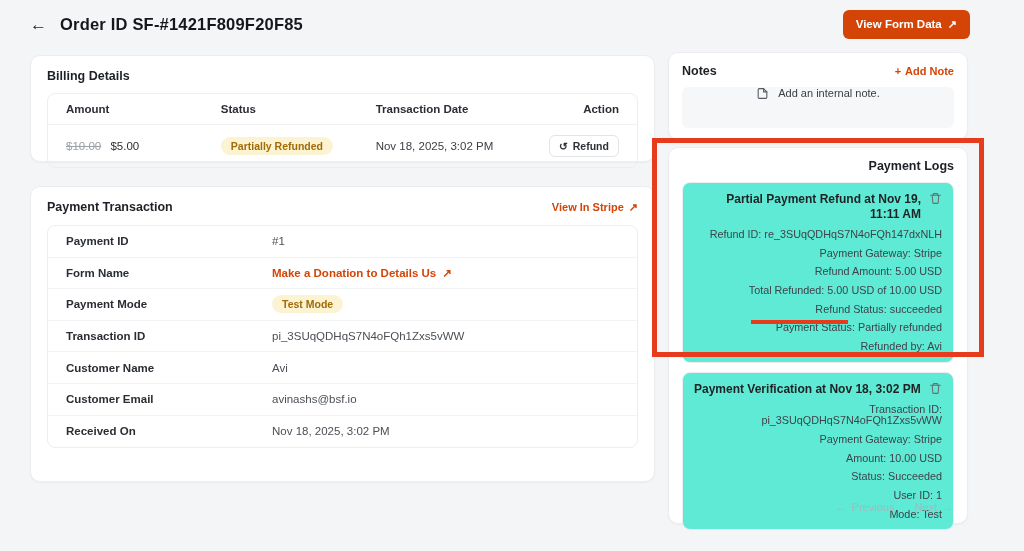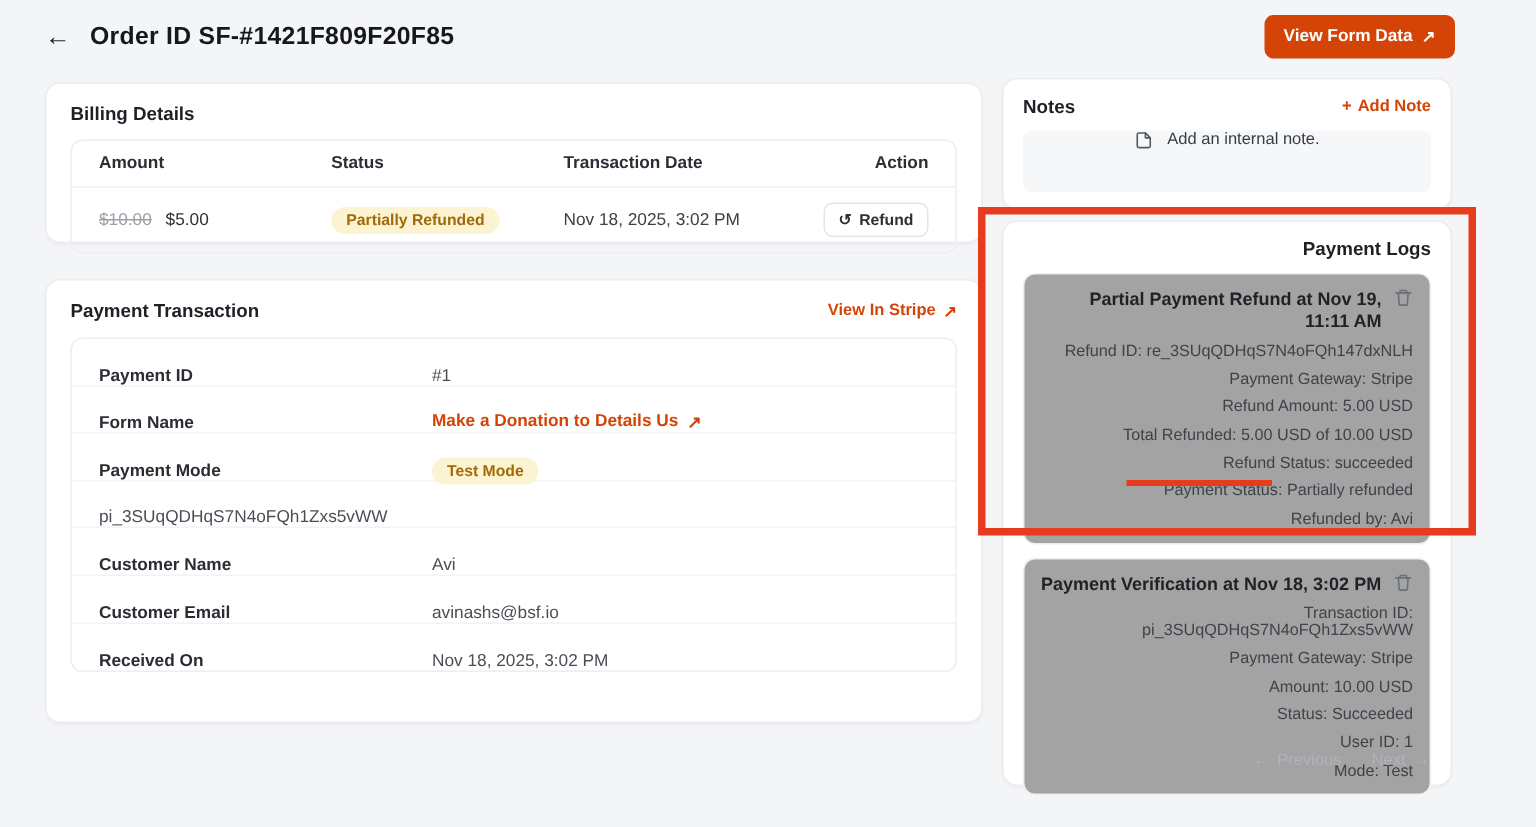--- a/index.html
+++ b/index.html
@@ -30,37 +30,37 @@
   .amount-new { color:#2C3036; }
   .badge { display:inline-block; background:#FBF3D1; color:#A36A08; font-size:10.5px; font-weight:700;
     padding:3px 10px; border-radius:20px; }
   .refund-btn { border:1px solid #E2E4E8; background:#fff; border-radius:6px; padding:4px 9px;
     font-size:10.5px; font-weight:700; color:#2E3237; display:inline-flex; gap:5px; align-items:center; cursor:pointer; }
 
   
   #payment-card { left:30px; top:186px; width:625px; height:296px; padding:13px 16px; }
   .stripe-link { color:#D54407; font-size:11px; font-weight:700; display:inline-flex; gap:5px; align-items:center; cursor:pointer; background:none; border:none; }
   .info-table { margin-top:11px; border:1px solid #EDEEF1; border-radius:8px; overflow:hidden; }
-  .info-row { display:flex; align-items:flex-end; height:31.6px; padding:0 18px; border-bottom:1px solid #F2F3F5; font-size:11.5px;gap:16px; }
+  .info-row { display:flex; align-items:center; height:31.6px; padding:0 18px; border-bottom:1px solid #F2F3F5; font-size:11.5px; }
   .info-row:last-child { border-bottom:none; }
   .info-label { width:206px; font-weight:700; color:#2A2E34; flex:none; }
   .info-value { color:#4A4F56; }
   .link-value { color:#D54407; font-weight:700; display:inline-flex; gap:6px; align-items:center; cursor:pointer; }
   .mode-badge { background:#FBF3D1; color:#A36A08; font-size:10.5px; font-weight:700; padding:3px 10px; border-radius:20px; }
 
   
   #notes-card { left:668px; top:52px; width:300px; height:88px; padding:11px 13px; }
   .add-note { color:#D54407; font-size:11px; font-weight:700; cursor:pointer; background:none; border:none; display:inline-flex; gap:4px; align-items:center; }
   .notes-empty { margin-top:9px; background:#F6F7F9; border-radius:6px; height:41px; display:flex;
     justify-content:center; gap:9px; color:#383D44; font-size:11px; cursor:pointer; }
   .note-icon svg { display:block; }
 
   
   #logs-card { left:668px; top:147px; width:300px; height:377px; padding:11px 13px;text-align:right; }
-  .log-entry { border:1px solid #ECEDF0; border-radius:8px; padding:9px 11px; margin-top:9px; background:#a3a3a3; }
+  .log-entry { border:1px solid #ECEDF0; border-radius:8px; padding:9px 11px; margin-top:9px; background:#5eead4; }
   .log-head { display:flex; justify-content:space-between; align-items:flex-start; }
   .log-title { font-size:12px; font-weight:700; color:#1E2126; line-height:1.25; }
   .trash-btn { background:none; border:none; color:#6A7078; cursor:pointer; flex:none; margin-left:8px; padding:0; }
   .trash-btn svg { display:block; }
   .log-lines p { font-size:10.8px; color:#3E434A; margin-top:7px; line-height:1.08; }
   .pagination { position:absolute; right:14px; bottom:10px; font-size:11px; color:#AEB4BC; display:flex; gap:20px; }
   .pag-item { cursor:pointer; display:inline-flex; gap:5px; align-items:center; }
 
   
   .ann-rect { position:absolute; left:652px; top:138px; width:332px; height:219px;
@@ -128,20 +128,21 @@
       <div class="info-value link-value">
         <span>Make a Donation to Details Us</span>
         <span>↗</span>
       </div>
     </div>
     <div class="info-row">
       <div class="info-label">Payment Mode</div>
       <div class="info-value"><span class="mode-badge">Test Mode</span></div>
     </div>
     <div class="info-row">
+      <div class="info-label">Transaction ID</div>
       <div class="info-value">pi_3SUqQDHqS7N4oFQh1Zxs5vWW</div>
     </div>
     <div class="info-row">
       <div class="info-label">Customer Name</div>
       <div class="info-value">Avi</div>
     </div>
     <div class="info-row">
       <div class="info-label">Customer Email</div>
       <div class="info-value">avinashs@bsf.io</div>
     </div>

